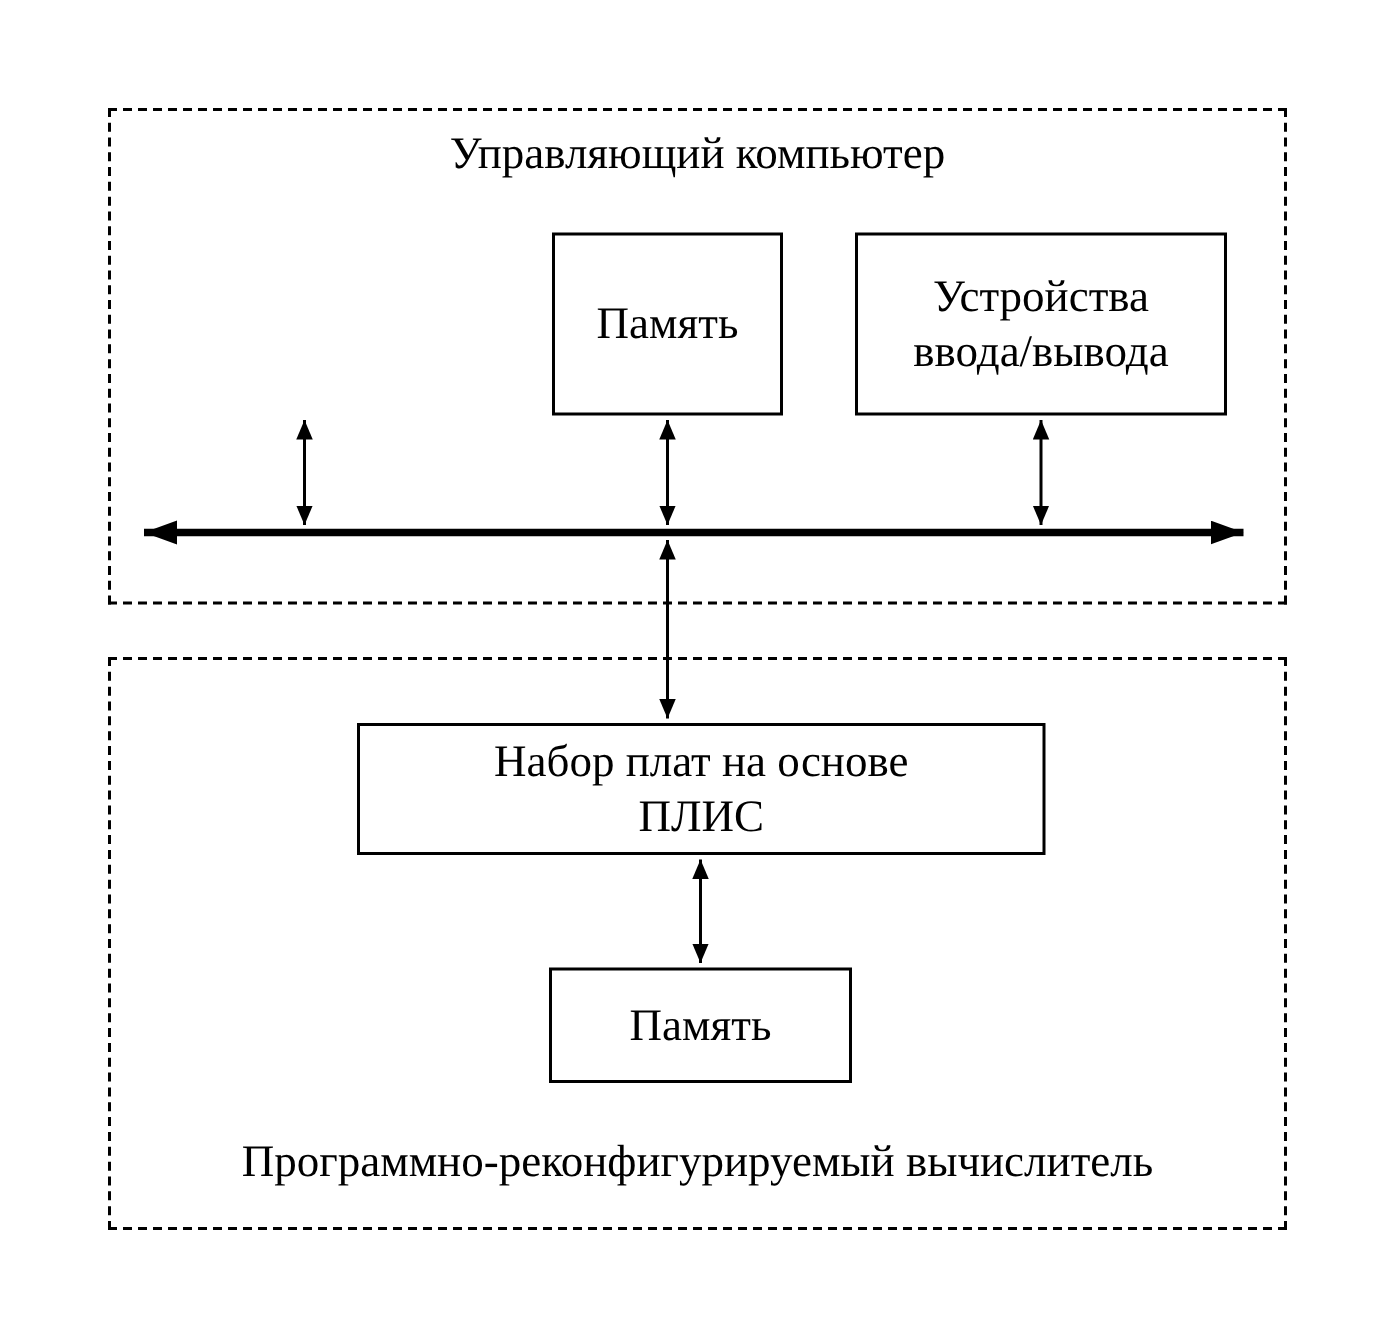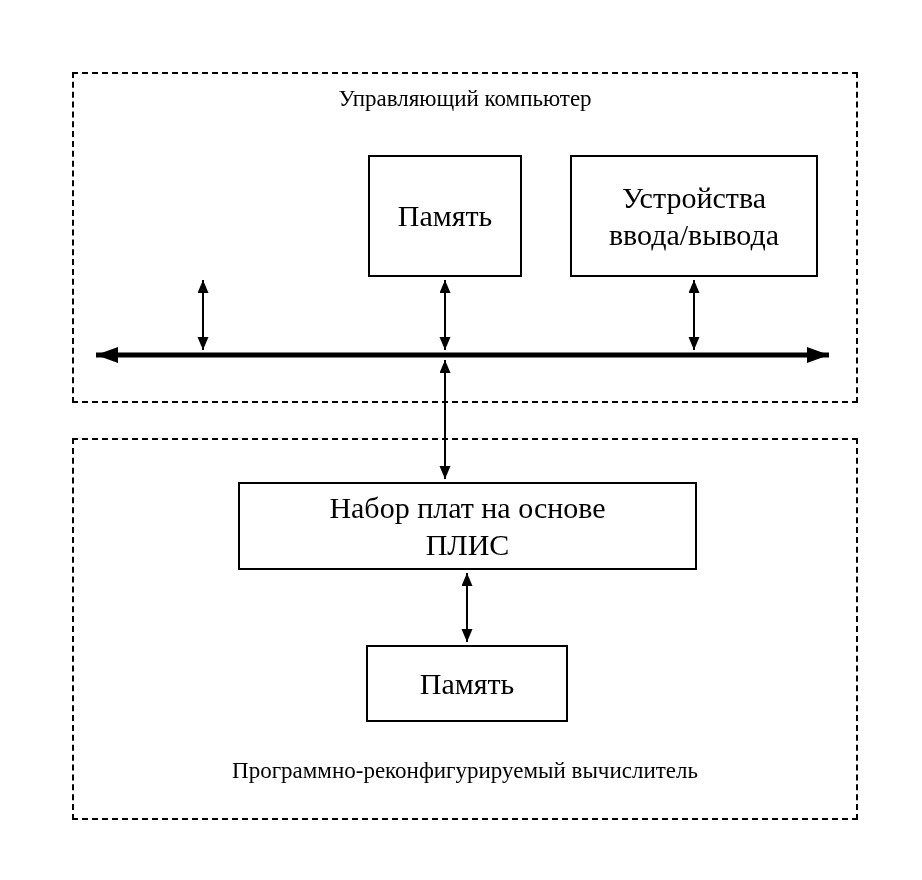--- a/index.html
+++ b/index.html
@@ -27,21 +27,21 @@
     border: 2px dashed #000000;
     background: transparent;
     z-index: 1;
     box-sizing: border-box;
   }
   .group-title {
     position: absolute;
     left: 0;
     width: 100%;
     text-align: center;
-    font-size: 23px;
+    font-size: 30px;
     line-height: 1.15;
     white-space: nowrap;
   }
   .node-box {
     position: absolute;
     border: 2px solid #000000;
     background: #ffffff;
     z-index: 3;
     box-sizing: border-box;
     display: flex;

